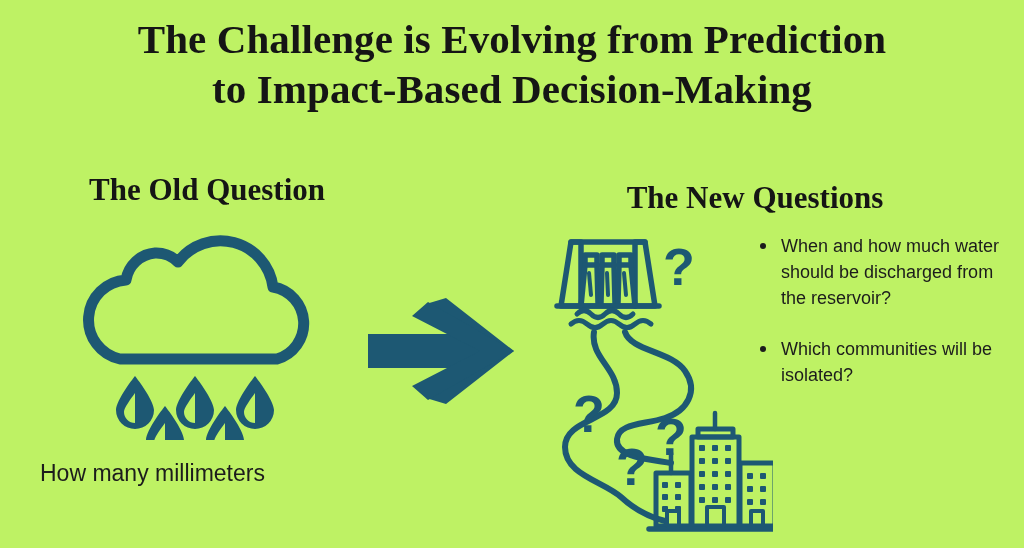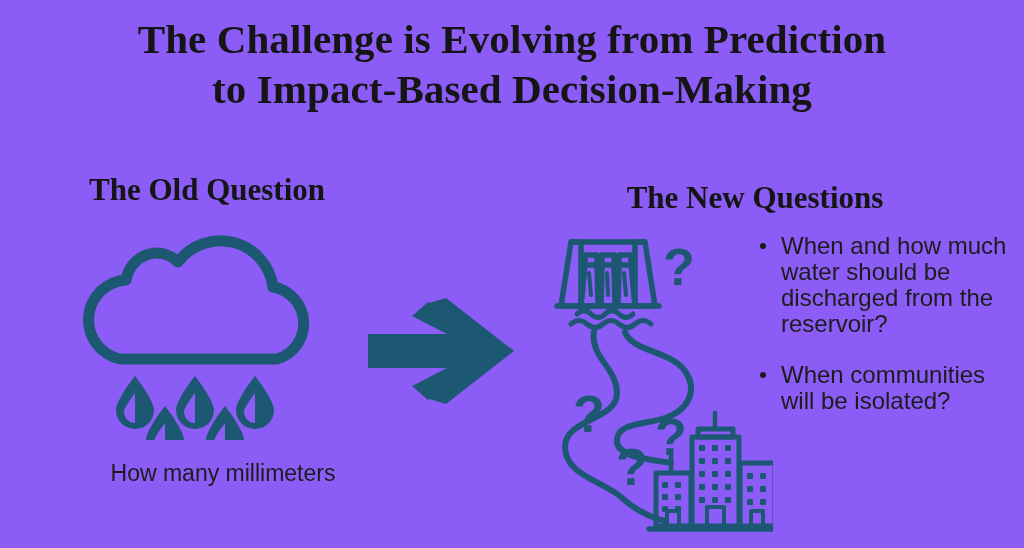--- a/index.html
+++ b/index.html
@@ -11,21 +11,21 @@
     height: 548px;
     overflow: hidden;
     background: #f3f2ed;
     font-family: "Liberation Sans", sans-serif;
     -webkit-font-smoothing: antialiased;
   }
   .slide {
     position: relative;
     width: 1024px;
     height: 548px;
-    background: #8b5cf6;
+    background: #bef264;
   }
 
   
   .title-block {
     position: absolute;
     top: 14px;
     left: 0;
     width: 1024px;
     text-align: center;
   }
@@ -65,24 +65,24 @@
   
   .cloud-wrap {
     position: absolute;
     left: 70px;
     top: 228px;
     width: 270px;
     height: 212px;
   }
   .caption-old {
     position: absolute;
-    left: 4px;
+    left: 16px;
     top: 458px;
     width: 390px;
-    text-align: center;
+    text-align: left;
     font-family: "Liberation Sans", sans-serif;
     font-size: 23px;
     line-height: 31px;
     color: #1c1c1c;
     padding-left: 24px;
   }
 
   
   .arrow-wrap {
     position: absolute;
@@ -105,21 +105,21 @@
   .bullets {
     position: absolute;
     left: 755px;
     top: 233px;
     width: 262px;
   }
   .bullet {
     position: relative;
     padding-left: 26px;
     font-family: "Liberation Sans", sans-serif;
-    font-size: 24px;
+    font-size: 18px;
     line-height: 26px;
     color: #1c1c1c;
     margin-bottom: 24px;
   }
   .bullet .dot {
     position: absolute;
     left: 5px;
     top: 10px;
     width: 6px;
     height: 6px;
@@ -288,17 +288,17 @@
     </svg>
   </div>
 
   <div class="bullets">
     <div class="bullet" id="bullet-1">
       <span class="dot"></span>
       <span>When and how much water should be discharged from the reservoir?</span>
     </div>
     <div class="bullet" id="bullet-2">
       <span class="dot"></span>
-      <span>When communities will be isolated?</span>
+      <span>Which communities will be isolated?</span>
     </div>
   </div>
 
 </div>
 
 </body></html>

